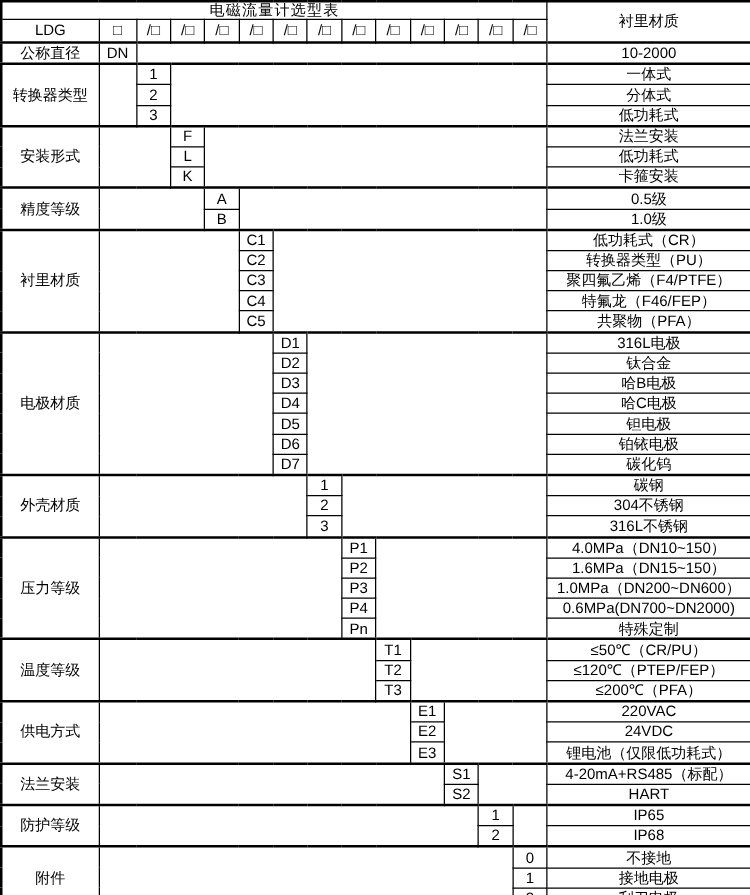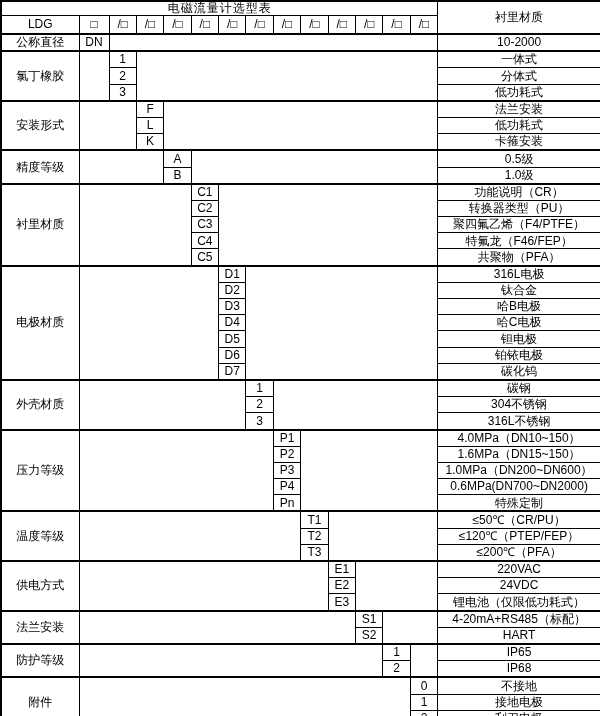--- a/index.html
+++ b/index.html
@@ -92,21 +92,21 @@
         <td class="mono">/□</td>
         <td class="mono">/□</td>
       </tr>
       <tr class="gs">
         <td class="align-left">公称直径</td>
         <td class="align-left mono">DN</td>
         <td colspan="12"></td>
         <td class="mono">10-2000</td>
       </tr>
       <tr class="gs">
-        <td rowspan="3">氯丁橡胶</td>
+        <td rowspan="3">转换器类型</td>
         <td colspan="1" rowspan="3"></td>
         <td class="mono">1</td>
         <td colspan="11" rowspan="3"></td>
         <td>一体式</td>
       </tr>
       <tr>
         <td class="mono">2</td>
         <td>分体式</td>
       </tr>
       <tr>
@@ -137,21 +137,21 @@
       </tr>
       <tr>
         <td class="mono">B</td>
         <td>1.0级</td>
       </tr>
       <tr class="gs">
         <td rowspan="5">衬里材质</td>
         <td colspan="4" rowspan="5"></td>
         <td class="mono">C1</td>
         <td colspan="8" rowspan="5"></td>
-        <td>功能说明（CR）</td>
+        <td>低功耗式（CR）</td>
       </tr>
       <tr>
         <td class="mono">C2</td>
         <td>转换器类型（PU）</td>
       </tr>
       <tr>
         <td class="mono">C3</td>
         <td>聚四氟乙烯（F4/PTFE）</td>
       </tr>
       <tr>

